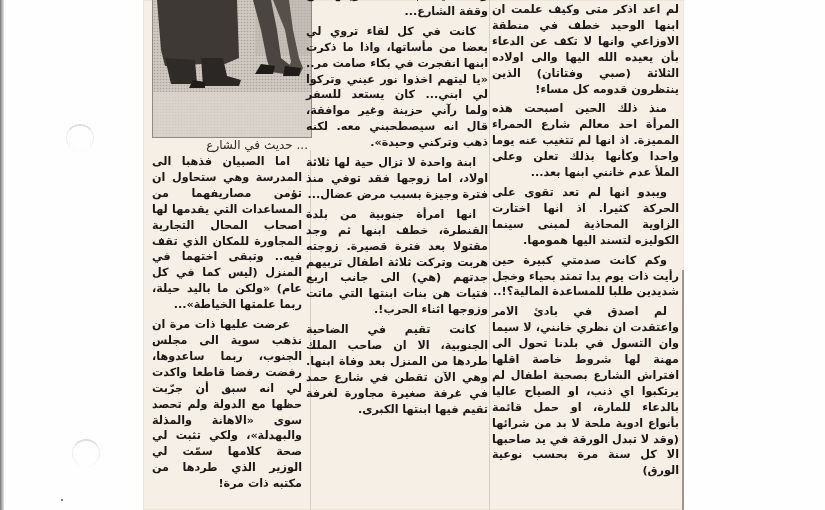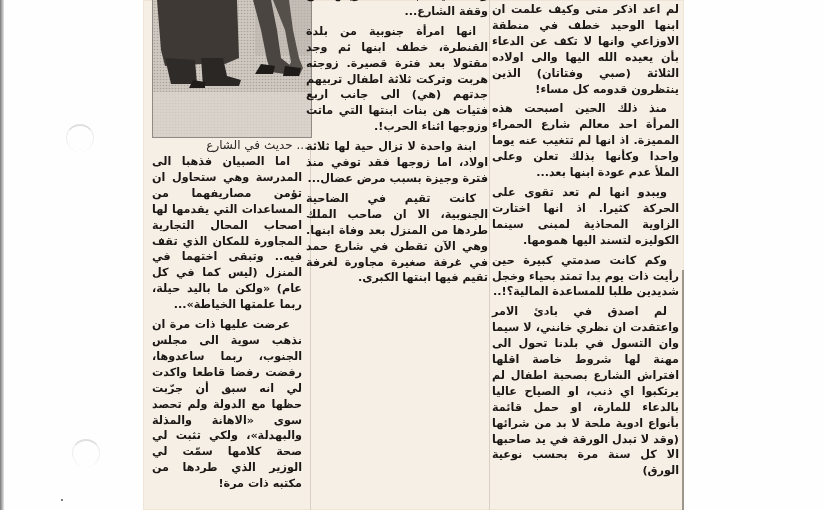--- a/index.html
+++ b/index.html
@@ -144,30 +144,31 @@
       </svg>
     </div>
 
     <div class="caption">... حديث في الشارع</div>
 
     <div class="rule" style="left:167px; top:150px; height:360px;"></div>
     <div class="rule" style="left:346px; top:0; height:510px;"></div>
 
     <div class="column col-right">
       <p class="no-indent">لم اعد اذكر متى وكيف علمت ان ابنها الوحيد خطف في منطقة الاوزاعي وانها لا تكف عن الدعاء بأن يعيده الله اليها والى اولاده الثلاثة (صبي وفتاتان) الذين ينتظرون قدومه كل مساء!</p>
-      <p>منذ ذلك الحين اصبحت هذه المرأة احد معالم شارع الحمراء المميزة. اذ انها لم تتغيب عنه يوما واحدا وكأنها بذلك تعلن وعلى الملأ عدم عودة ابنها بعد...</p>
+      <p>منذ ذلك الحين اصبحت هذه المرأة احد معالم شارع الحمراء المميزة. اذ انها لم تتغيب عنه يوما واحدا وكأنها بذلك تعلن وعلى الملأ عدم خانني ابنها بعد...</p>
       <p>ويبدو انها لم تعد تقوى على الحركة كثيرا. اذ انها اختارت الزاوية المحاذية لمبنى سينما الكوليزه لتسند اليها همومها.</p>
       <p>وكم كانت صدمتي كبيرة حين رأيت ذات يوم يدا تمتد بحياء وخجل شديدين طلبا للمساعدة المالية؟!..</p>
       <p>لم اصدق في بادئ الامر واعتقدت ان نظري خانني، لا سيما وان التسول في بلدنا تحول الى مهنة لها شروط خاصة اقلها افتراش الشارع بصحبة اطفال لم يرتكبوا اي ذنب، او الصياح عاليا بالدعاء للمارة، او حمل قائمة بأنواع ادوية ملحة لا بد من شرائها (وقد لا تبدل الورقة في يد صاحبها الا كل سنة مرة بحسب نوعية الورق)</p>
     </div>
 
     <div class="column col-middle">
       <p class="no-indent">واحدة ايضا بمساعدة تريحها من وقفة الشارع...</p>
+      <p>كانت في كل لقاء تروي لي بعضا من مأساتها، واذا ما ذكرت ابنها انفجرت في بكاء صامت مر.. «يا ليتهم اخذوا نور عيني وتركوا لي ابني... كان يستعد للسفر ولما رآني حزينة وغير موافقة، قال انه سيصطحبني معه. لكنه ذهب وتركني وحيدة».</p>
+      <p>ابنة واحدة لا تزال حية لها ثلاثة اولاد، اما زوجها فقد توفي منذ فترة وجيزة بسبب مرض عضال...</p>
       <p>انها امرأة جنوبية من بلدة القنطرة، خطف ابنها ثم وجد مقتولا بعد فترة قصيرة. زوجته هربت وتركت ثلاثة اطفال تربيهم جدتهم (هي) الى جانب اربع فتيات هن بنات ابنتها التي ماتت وزوجها اثناء الحرب!.</p>
-      <p>ابنة واحدة لا تزال حية لها ثلاثة اولاد، اما زوجها فقد توفي منذ فترة وجيزة بسبب مرض عضال...</p>
       <p>كانت تقيم في الضاحية الجنوبية، الا ان صاحب الملك طردها من المنزل بعد وفاة ابنها. وهي الآن تقطن في شارع حمد في غرفة صغيرة مجاورة لغرفة تقيم فيها ابنتها الكبرى.</p>
 
     </div>
 
     <div class="column col-left">
       <p>اما الصبيان فذهبا الى المدرسة وهي ستحاول ان تؤمن مصاريفهما من المساعدات التي يقدمها لها اصحاب المحال التجارية المجاورة للمكان الذي تقف فيه.. وتبقى اختهما في المنزل (ليس كما في كل عام) «ولكن ما باليد حيلة، ربما علمتها الخياطة»...</p>
       <p>عرضت عليها ذات مرة ان نذهب سوية الى مجلس الجنوب، ربما ساعدوها، رفضت رفضا قاطعا واكدت لي انه سبق أن جرّبت حظها مع الدولة ولم تحصد سوى «الاهانة والمذلة والبهدلة»، ولكي تثبت لي صحة كلامها سمّت لي الوزير الذي طردها من مكتبه ذات مرة!</p>
 
     </div>
   </div>

